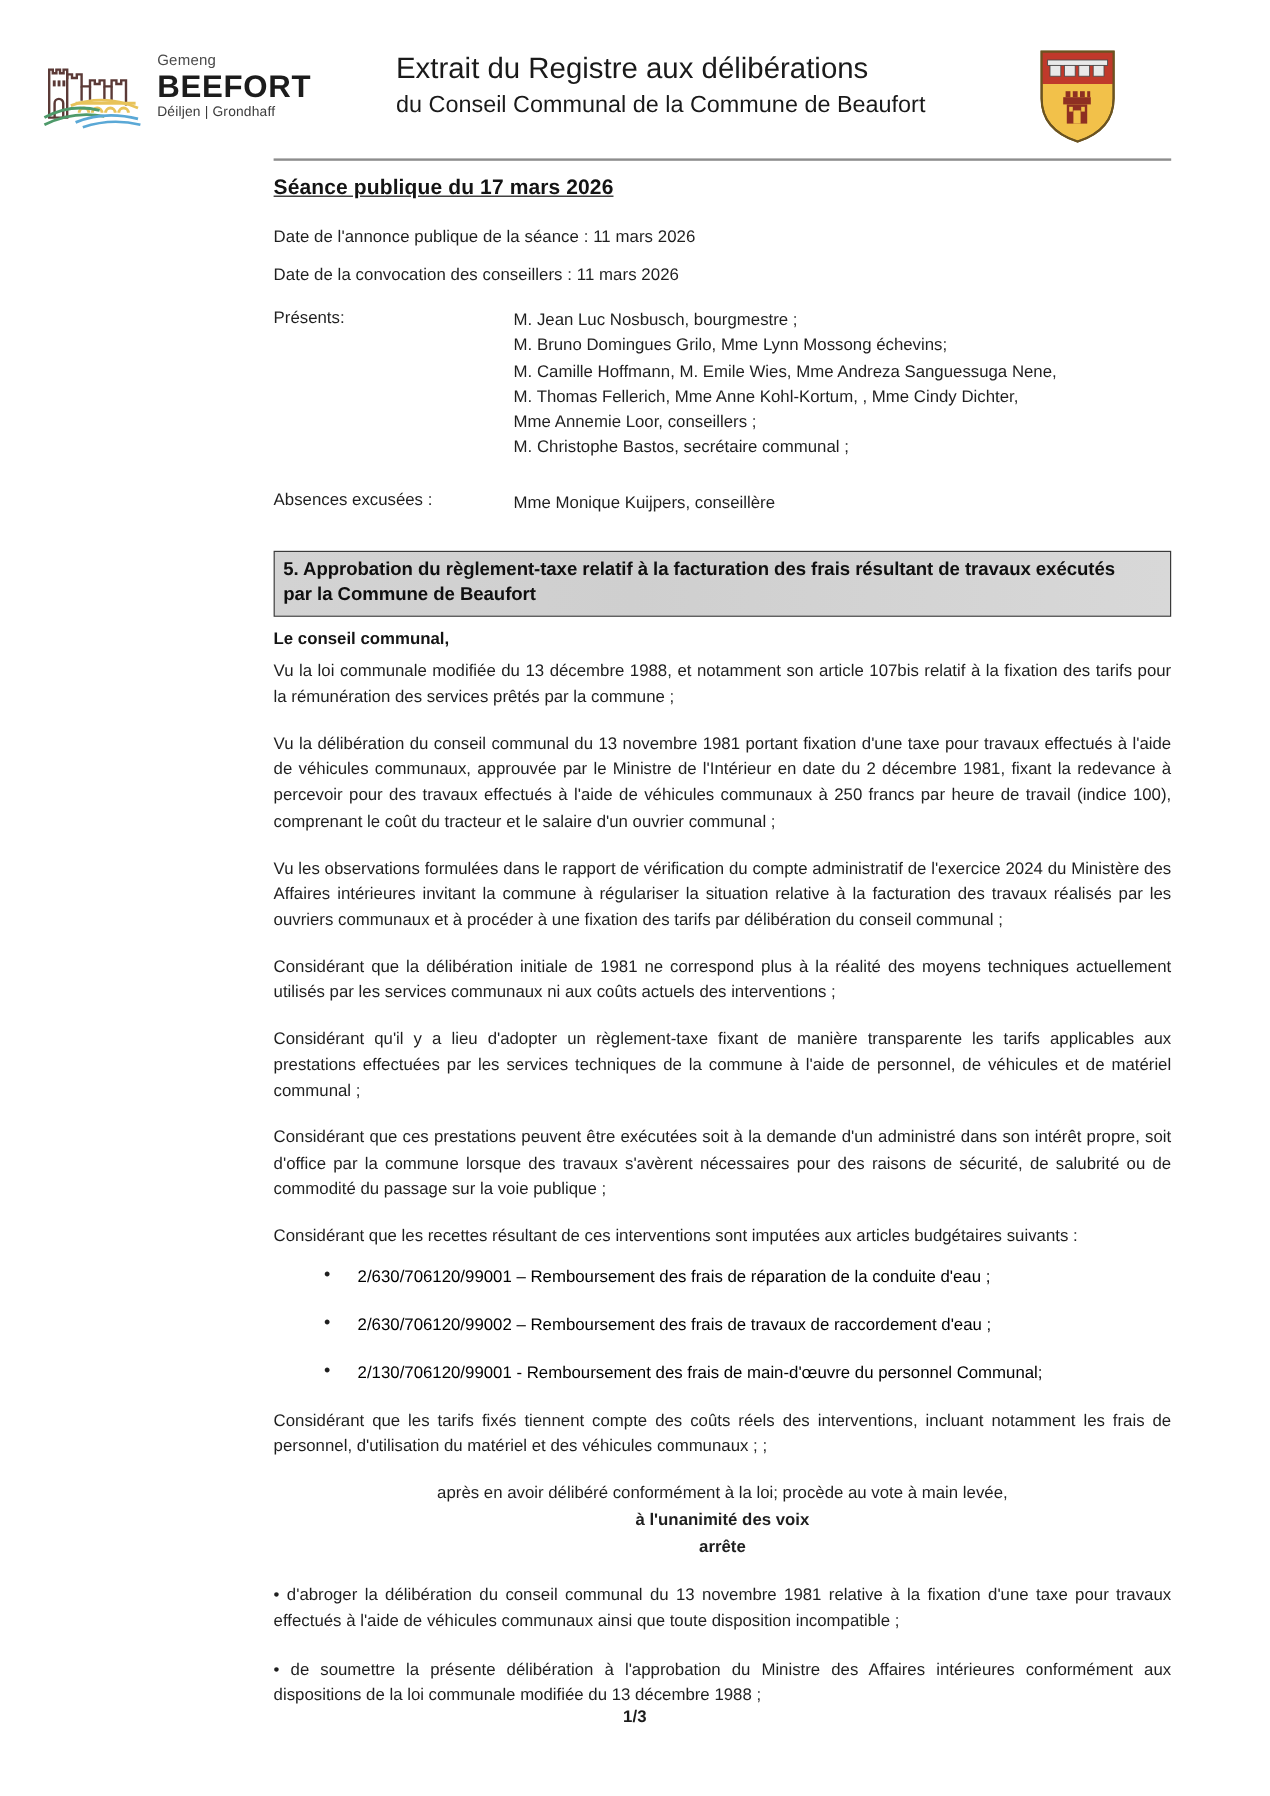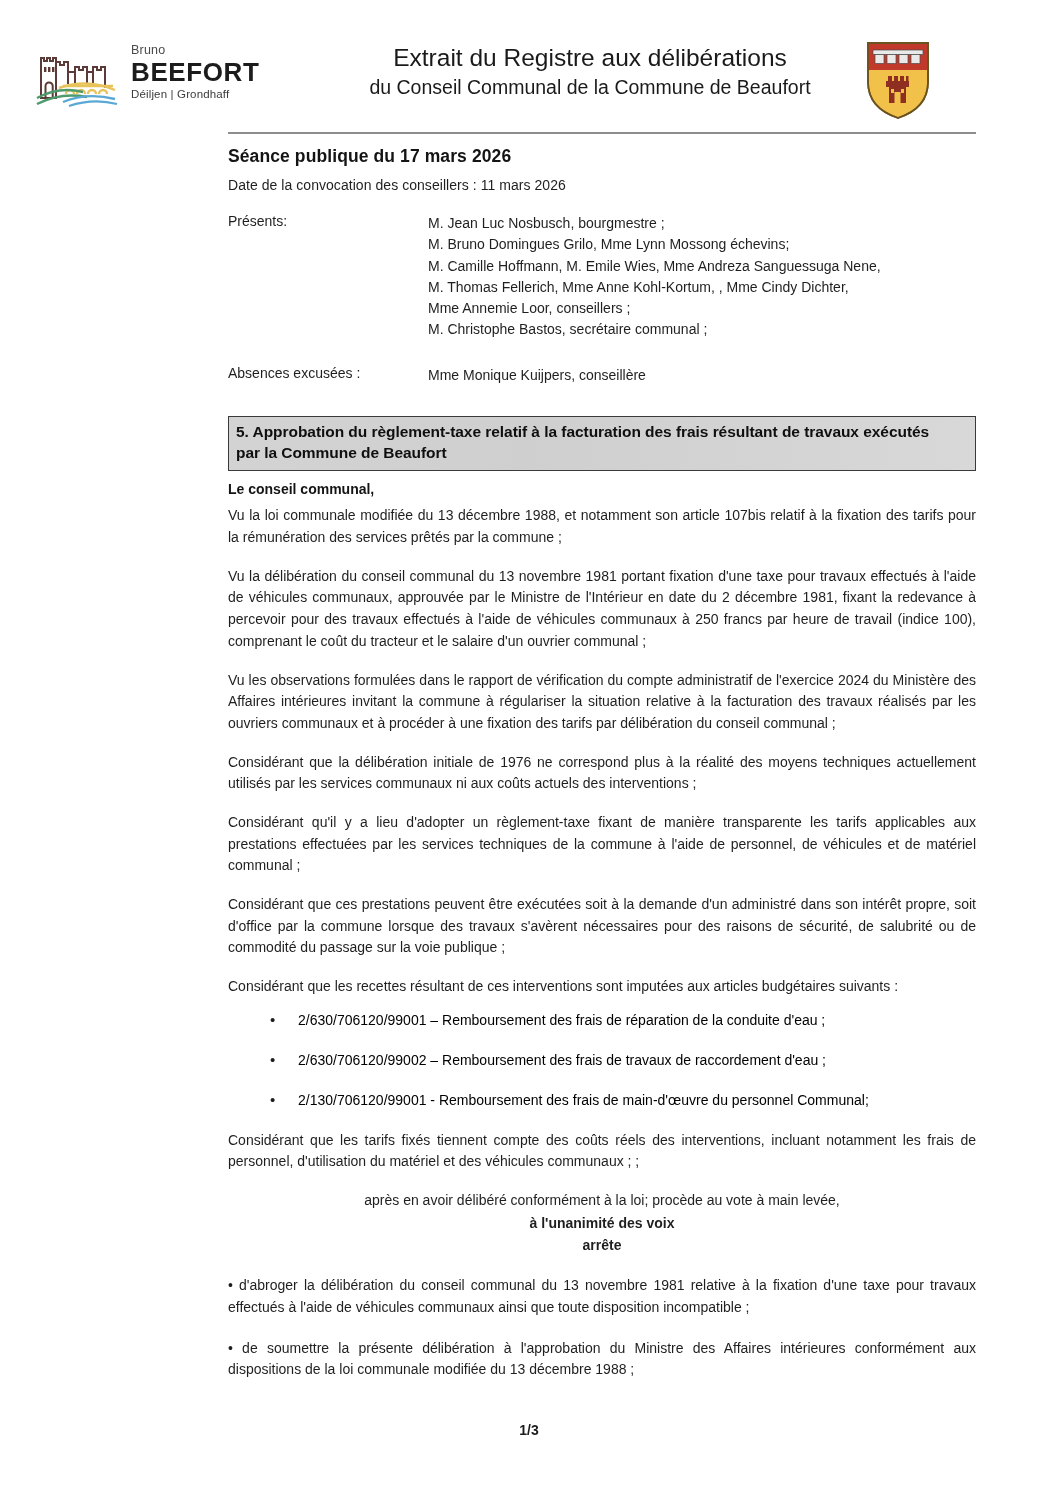--- a/index.html
+++ b/index.html
@@ -63,21 +63,21 @@
     font-size: 11.5px;
     color: #3c3c3c;
     letter-spacing: .15px;
   }
 
   .doc-title {
     position: absolute;
     left: 330px;
     top: 44px;
     width: 520px;
-    text-align: center;
+    text-align: left;
   }
   .doc-title-main {
     font-size: 24.5px;
     color: #1a1a1a;
     line-height: 1.14;
     white-space: nowrap;
   }
   .doc-title-sub {
     font-size: 19.5px;
     color: #1a1a1a;
@@ -108,22 +108,23 @@
     position: absolute;
     left: 228px;
     top: 146px;
     width: 748px;
   }
 
   .session-title {
     font-size: 17.5px;
     font-weight: bold;
     color: #141414;
-    margin: 0 0 10px 0;
+    margin: 0 0 22px 0;
     letter-spacing: .1px;
+    text-decoration: underline;
   }
   .meta-line {
     font-size: 14px;
     color: #1f1f1f;
     margin-bottom: 15px;
     letter-spacing: .05px;
   }
 
   .roster {
     display: flex;
@@ -258,21 +259,21 @@
           <path d="M26 52 q28 -10 56 2" stroke="#e8c35a" stroke-width="2.4" fill="none"></path>
 
           <path d="M4 62 q22 -12 46 -6" stroke="#4e9a6a" stroke-width="2.4" fill="none"></path>
           <path d="M4 68 q24 -12 50 -7" stroke="#4e9a6a" stroke-width="2.4" fill="none"></path>
 
           <path d="M30 66 q24 -10 52 -3" stroke="#5aa8d6" stroke-width="2.4" fill="none"></path>
           <path d="M36 70 q24 -8 48 -2" stroke="#5aa8d6" stroke-width="2.2" fill="none"></path>
         </svg>
       </span>
       <div class="brand-text">
-        <div class="brand-sup">Bruno</div>
+        <div class="brand-sup">Gemeng</div>
         <div class="brand-name">BEEFORT</div>
         <div class="brand-sub">Déiljen | Grondhaff</div>
       </div>
     </div>
 
     <div class="doc-title">
       <div class="doc-title-main">Extrait du Registre aux délibérations</div>
       <div class="doc-title-sub">du Conseil Communal de la Commune de Beaufort</div>
     </div>
 
@@ -307,20 +308,21 @@
       </svg>
     </span>
 
     <div class="rule"></div>
   </div>
 
   <div class="content">
 
     <h1 class="session-title">Séance publique du 17 mars 2026</h1>
 
+    <div class="meta-line">Date de l'annonce publique de la séance : 11 mars 2026</div>
     <div class="meta-line">Date de la convocation des conseillers : 11 mars 2026</div>
 
     <div class="roster">
       <div class="roster-label">Présents:</div>
       <div class="roster-names">
         <div>M. Jean Luc Nosbusch, bourgmestre ;</div>
         <div>M. Bruno Domingues Grilo, Mme Lynn Mossong échevins;</div>
         <div>M. Camille Hoffmann, M. Emile Wies, Mme Andreza Sanguessuga Nene,</div>
         <div>M. Thomas Fellerich, Mme Anne Kohl-Kortum, , Mme Cindy Dichter,</div>
         <div>Mme Annemie Loor, conseillers ;</div>
@@ -337,21 +339,21 @@
 
     <div class="resolution-box">
       <h2>5. Approbation du règlement-taxe relatif à la facturation des frais résultant de travaux exécutés par la Commune de Beaufort</h2>
     </div>
 
     <div class="council-line">Le conseil communal,</div>
 
     <p class="para first">Vu la loi communale modifiée du 13 décembre 1988, et notamment son article 107bis relatif à la fixation des tarifs pour la rémunération des services prêtés par la commune ;</p>
     <p class="para">Vu la délibération du conseil communal du 13 novembre 1981 portant fixation d'une taxe pour travaux effectués à l'aide de véhicules communaux, approuvée par le Ministre de l'Intérieur en date du 2 décembre 1981, fixant la redevance à percevoir pour des travaux effectués à l'aide de véhicules communaux à 250 francs par heure de travail (indice 100), comprenant le coût du tracteur et le salaire d'un ouvrier communal ;</p>
     <p class="para">Vu les observations formulées dans le rapport de vérification du compte administratif de l'exercice 2024 du Ministère des Affaires intérieures invitant la commune à régulariser la situation relative à la facturation des travaux réalisés par les ouvriers communaux et à procéder à une fixation des tarifs par délibération du conseil communal ;</p>
-    <p class="para">Considérant que la délibération initiale de 1976 ne correspond plus à la réalité des moyens techniques actuellement utilisés par les services communaux ni aux coûts actuels des interventions ;</p>
+    <p class="para">Considérant que la délibération initiale de 1981 ne correspond plus à la réalité des moyens techniques actuellement utilisés par les services communaux ni aux coûts actuels des interventions ;</p>
     <p class="para">Considérant qu'il y a lieu d'adopter un règlement-taxe fixant de manière transparente les tarifs applicables aux prestations effectuées par les services techniques de la commune à l'aide de personnel, de véhicules et de matériel communal ;</p>
     <p class="para">Considérant que ces prestations peuvent être exécutées soit à la demande d'un administré dans son intérêt propre, soit d'office par la commune lorsque des travaux s'avèrent nécessaires pour des raisons de sécurité, de salubrité ou de commodité du passage sur la voie publique ;</p>
     <p class="para nojust">Considérant que les recettes résultant de ces interventions sont imputées aux articles budgétaires suivants :</p>
 
     <ul class="budget">
       <li>2/630/706120/99001 – Remboursement des frais de réparation de la conduite d'eau ;</li>
       <li>2/630/706120/99002 – Remboursement des frais de travaux de raccordement d'eau ;</li>
       <li>2/130/706120/99001 - Remboursement des frais de main-d'œuvre du personnel Communal;</li>
     </ul>
 

